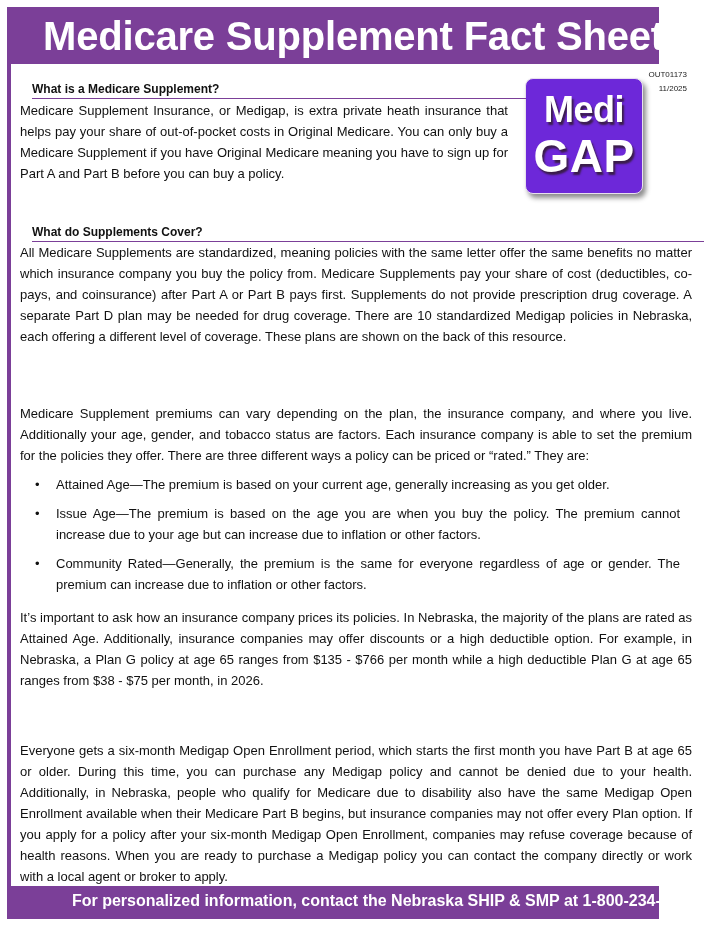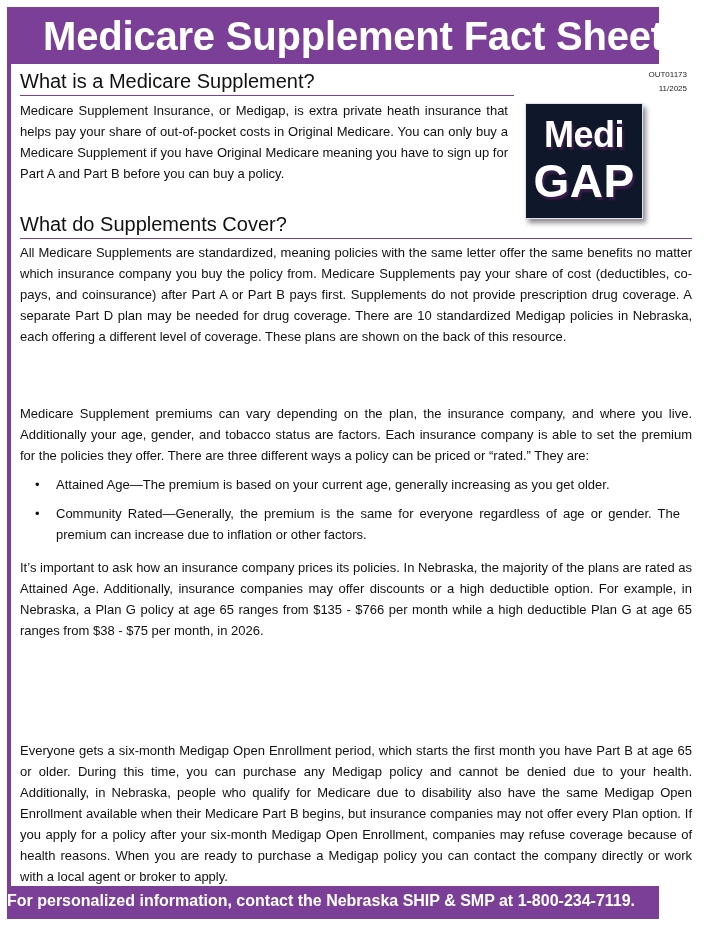--- a/index.html
+++ b/index.html
@@ -1,28 +1,28 @@
 <!DOCTYPE html>
 <html><head>
 <meta charset="utf-8">
 <style>
   html, body { margin:0; padding:0; background:#ffffff; }
   body { width:706px; height:932px; position:relative; overflow:hidden; font-family:"Liberation Sans", sans-serif; color:#111; }
   .frame { position:absolute; left:7px; top:7px; width:652px; height:912px; background:#7b3f98; }
   .inner { position:absolute; left:4px; top:57px; width:685px; height:822px; background:#ffffff; }
   .title { position:absolute; left:0; top:0; width:693px; height:57px; color:#fff; font-weight:bold; font-size:40px; text-align:center; line-height:58px; letter-spacing:-0.2px; font-family:"Liberation Sans", sans-serif; }
-  .footer { position:absolute; left:0; top:879px; width:693px; height:33px; color:#fff; font-weight:bold; font-size:16px; text-align:left; line-height:29px; }
+  .footer { position:absolute; left:0; top:879px; width:693px; height:33px; color:#fff; font-weight:bold; font-size:16px; text-align:right; line-height:29px; }
   .code { position:absolute; right:9px; top:4px; font-size:8px; text-align:right; line-height:14px; color:#222; }
-  h2 { margin:0; font-size:20px; font-weight:normal; color:#111; position:absolute; border-bottom:1.5px solid #7b3f98; padding-bottom:2px; }
+  h2 { margin:12px; font-size:12px; font-weight:bold; color:#111; position:absolute; border-bottom:1.5px solid #7b3f98; padding-bottom:2px; }
   p, li { font-size:13px; line-height:21px; text-align:justify; margin:0; }
   .sec { position:absolute; left:13px; }
   ul { margin:12px; padding:0; list-style:none; }
   li { position:relative; padding-left:24px; margin-bottom:8px; }
   li::before { content:"\2022"; position:absolute; left:3px; top:0; }
-  .logo { position:absolute; left:514px; top:39px; width:116px; height:114px; background:#0f172a; border-radius:0; box-shadow:3px 4px 5px rgba(0,0,0,0.45); border:1px solid #e8e0ee; }
+  .logo { position:absolute; left:514px; top:14px; width:116px; height:114px; background:#6d28d9; border-radius:8px; box-shadow:3px 4px 5px rgba(0,0,0,0.45); border:1px solid #e8e0ee; }
   .logo .l1 { position:absolute; left:0; width:100%; top:10px; text-align:center; color:#fff; font-weight:bold; font-size:36px; text-shadow:2px 3px 2px #3a1d4a; letter-spacing:-0.5px; }
   .logo .l2 { position:absolute; left:0; width:100%; top:50px; text-align:center; color:#fff; font-weight:bold; font-size:46px; text-shadow:2px 3px 2px #3a1d4a; letter-spacing:0.5px; }
 </style>
 </head>
 <body>
 
 <div class="frame">
   <div class="title">Medicare Supplement Fact Sheet</div>
 
   <div class="inner">
@@ -43,20 +43,21 @@
 
     <h2 style="left:9px; top:149px; width:672px;">What do Supplements Cover?</h2>
     <div class="sec" style="left:9px; top:178px; width:672px;">
       <p>All Medicare Supplements are standardized, meaning policies with the same letter offer the same benefits no matter which insurance company you buy the policy from. Medicare Supplements pay your share of cost (deductibles, co-pays, and coinsurance) after Part A or Part B pays first. Supplements do not provide prescription drug coverage. A separate Part D plan may be needed for drug coverage. There are 10 standardized Medigap policies in Nebraska, each offering a different level of coverage. These plans are shown on the back of this resource.</p>
     </div>
 
     <div class="sec" style="left:9px; top:339px; width:672px;">
       <p>Medicare Supplement premiums can vary depending on the plan, the insurance company, and where you live. Additionally your age, gender, and tobacco status are factors. Each insurance company is able to set the premium for the policies they offer. There are three different ways a policy can be priced or “rated.”  They are:</p>
       <ul style="margin-top:8px;">
         <li>Attained Age—The premium is based on your current age, generally increasing as you get older.</li>
+        <li>Issue Age—The premium is based on the age you are when you buy the policy. The premium cannot increase due to your age but can increase due to inflation or other factors.</li>
         <li>Community Rated—Generally, the premium is the same for everyone regardless of age or gender. The premium can increase due to inflation or other factors.</li>
       </ul>
       <p style="margin-top:8px;">It’s important to ask how an insurance company prices its policies. In Nebraska, the majority of the plans are rated as Attained Age. Additionally, insurance companies may offer discounts or a high deductible option. For example, in Nebraska, a Plan G policy at age 65 ranges from $135 - $766 per month while a high deductible Plan G at age 65 ranges from $38 - $75 per month, in 2026.</p>
     </div>
 
     <div class="sec" style="left:9px; top:676px; width:672px;">
       <p>Everyone gets a six-month Medigap Open Enrollment period, which starts the first month you have Part B at age 65 or older. During this time, you can purchase any Medigap policy and cannot be denied due to your health. Additionally, in Nebraska, people who qualify for Medicare due to disability also have the same Medigap Open Enrollment available when their Medicare Part B begins, but insurance companies may not offer every Plan option. If you apply for a policy after your six-month Medigap Open Enrollment, companies may refuse coverage because of health reasons. When you are ready to purchase a Medigap policy you can contact the company directly or work with a local agent or broker to apply.</p>
     </div>
   </div>
 

